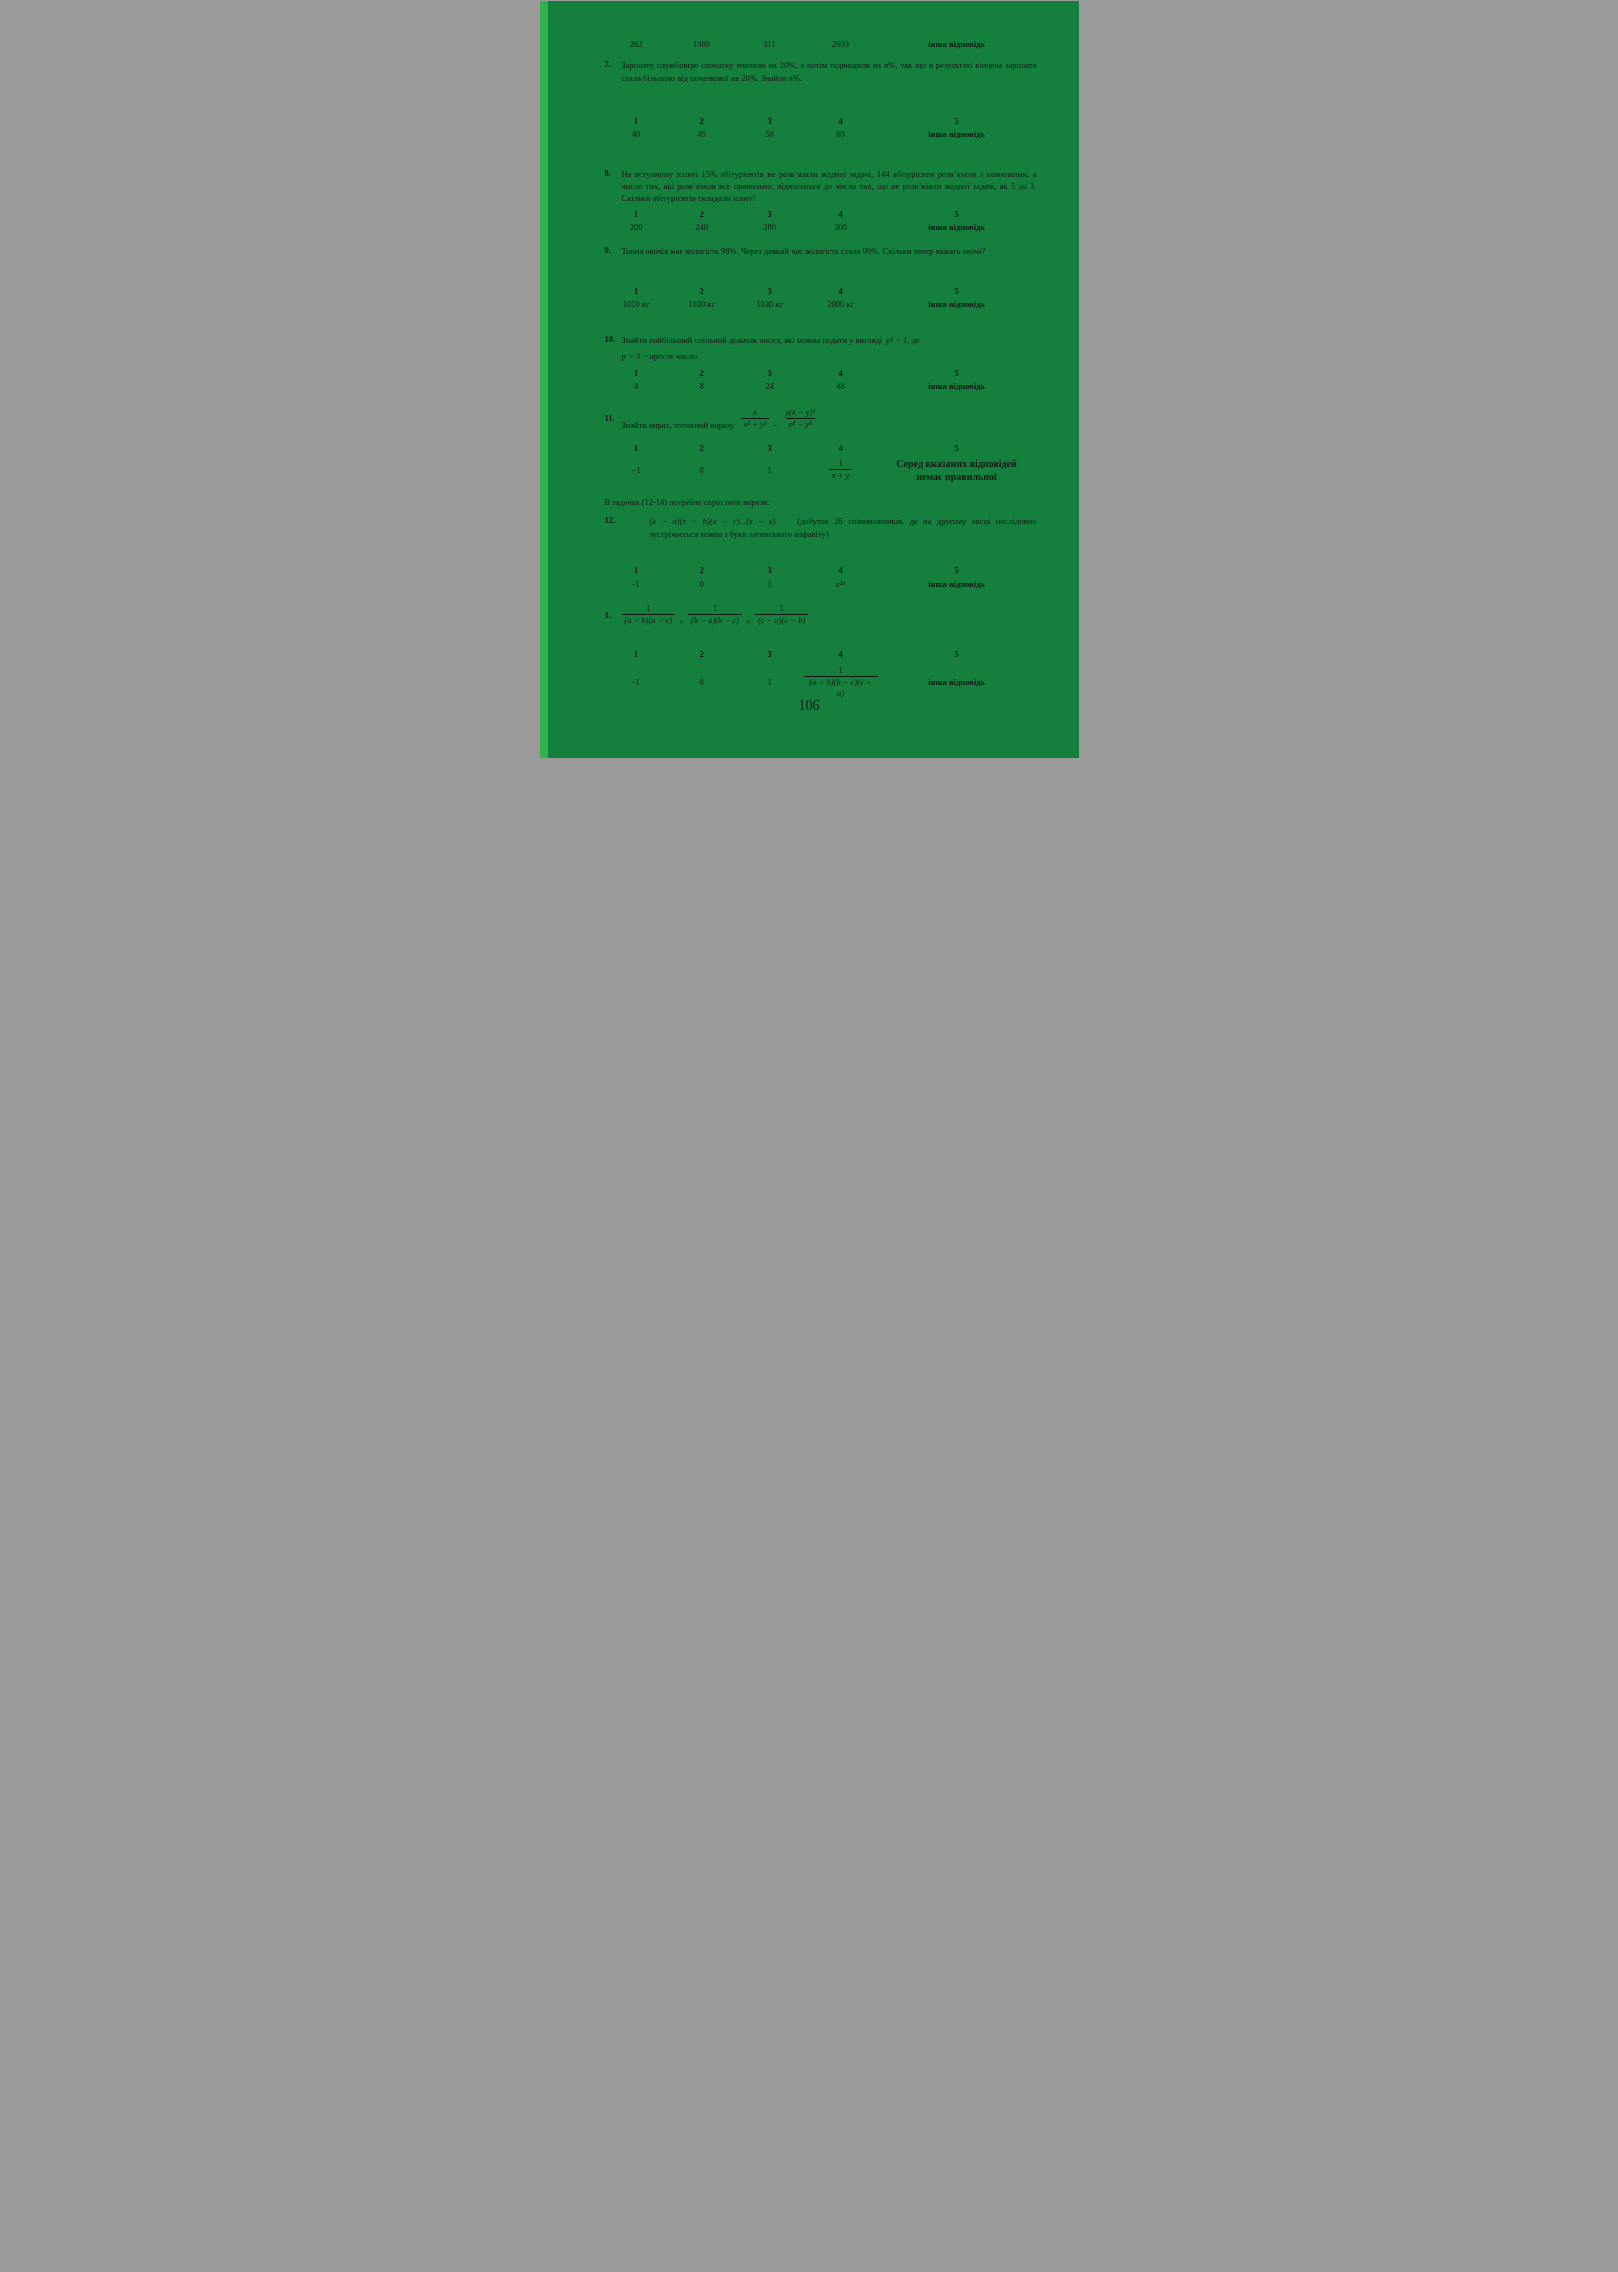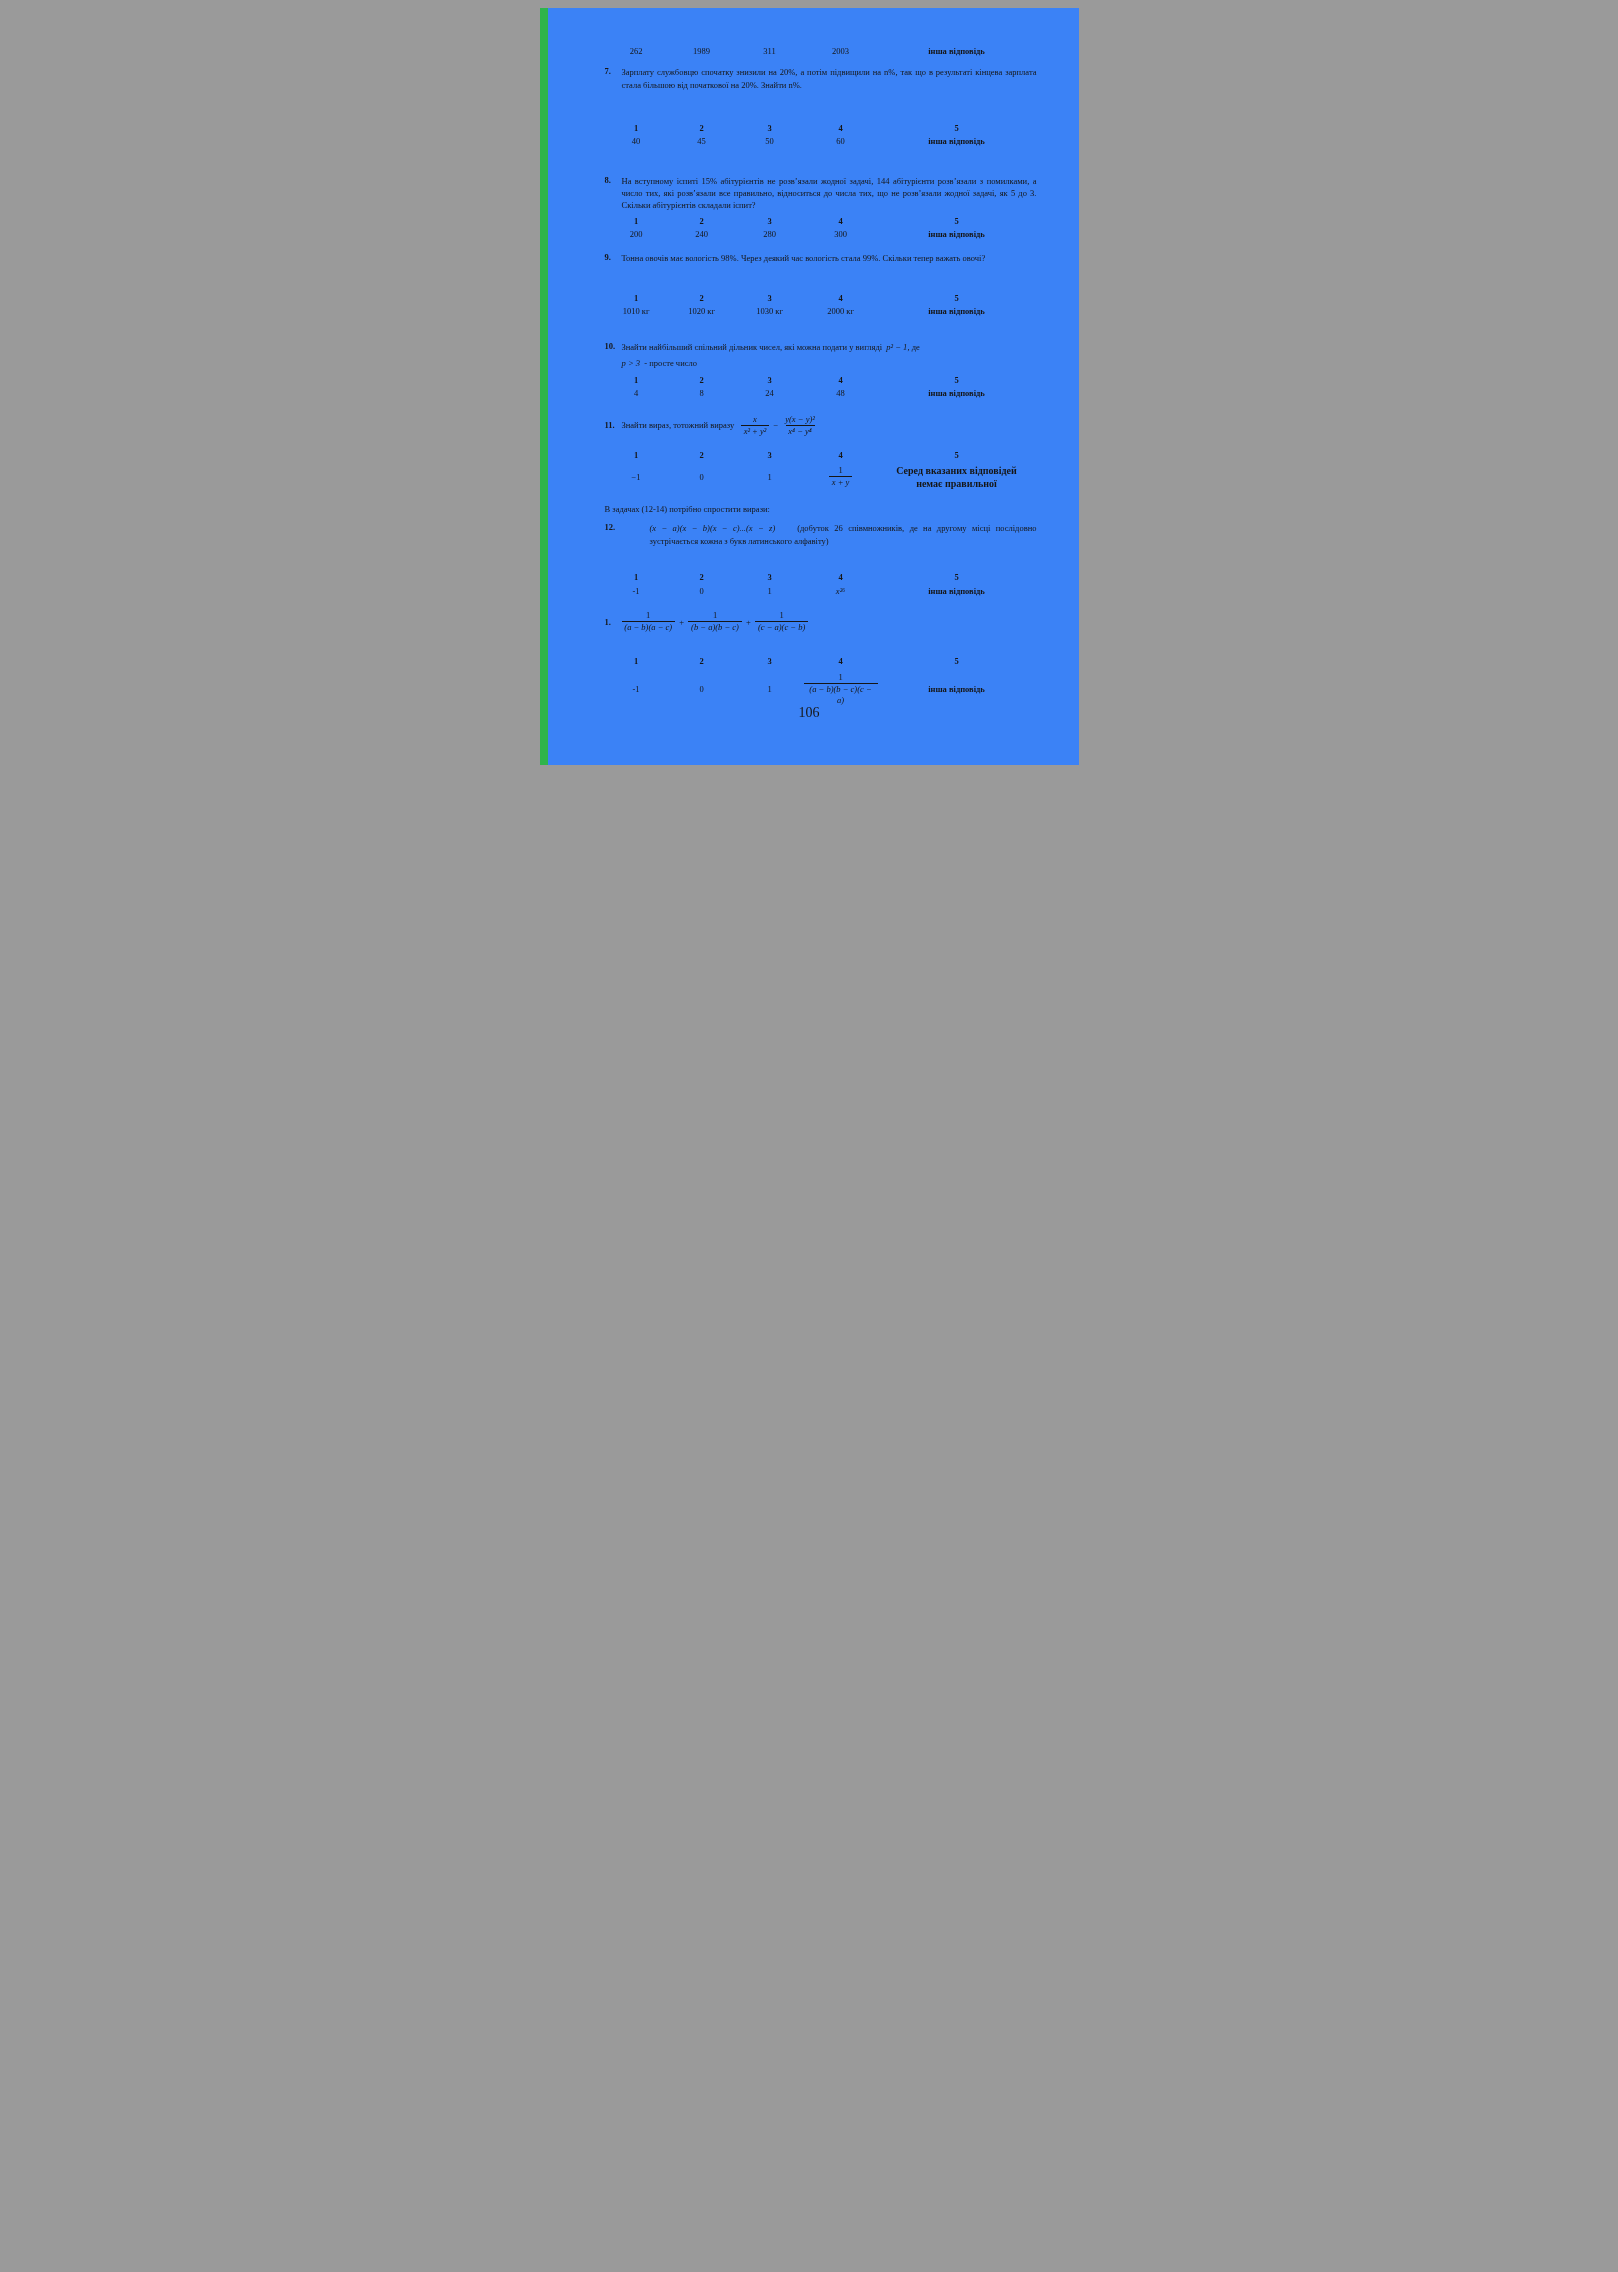--- a/index.html
+++ b/index.html
@@ -1,22 +1,22 @@
 <!DOCTYPE html>
 <html lang="uk" style="font-size:7.6px"><head>
 <meta charset="utf-8">
 <style>
   * { margin:0; padding:0; box-sizing:border-box; }
   html,body { background:#9a9a9a; }
   body { font-family:"Liberation Serif","DejaVu Serif",serif; }
   .page {
     position:relative;
     width:539px; min-height:757px;
-    margin:8px auto;
-    background:#3b82f6;
+    margin:1px auto;
+    background:#15803d;
     color:#161616;
     overflow:hidden;
   }
   .green-stripe {
     position:absolute; left:0; top:0; bottom:0; width:8.5px;
     background:#2fb44c;
   }
   .content {
     padding:38px 42px 0 65px;
     font-size:8.5px;
@@ -38,21 +38,21 @@
   .opt-grid.head .cell { font-weight:bold; }
   .bold { font-weight:bold; }
   .small2line { font-size:10px; line-height:1.3; font-weight:bold; }
   
   .frac {
     display:inline-flex; flex-direction:column; align-items:center;
     vertical-align:middle; line-height:1.3; text-align:center;
   }
   .frac .num { padding:0 2.8px; }
   .frac .den { border-top:0.6px solid #161616; padding:0 2.8px; }
-  .exprrow { display:flex; align-items:center; }
+  .exprrow { display:flex; align-items:flex-end; }
   .exprrow .pnum { align-self:center; }
   .exprrow .op { margin:0 4.3px; }
   .exprrow .lead-text { margin-right:6.6px; }
   .cellfrac { display:flex; justify-content:center; }
   
   .mt6 { margin-top:2.8px; } .mt8 { margin-top:3.8px; } .mt10 { margin-top:4.7px; }
   .mt12 { margin-top:5.7px; } .mt18 { margin-top:8.5px;gap:28px; } .mt22 { margin-top:10.4px; }
   .mt26 { margin-top:12.3px; } .mt28 { margin-top:13.3px; } .mt30 { margin-top:14.2px; }
   .mt34 { margin-top:16px; } .mt48 { margin-top:23px; } .mt52 { margin-top:25px; }
   .mt62 { margin-top:29px; } .mt68 { margin-top:32px; }

